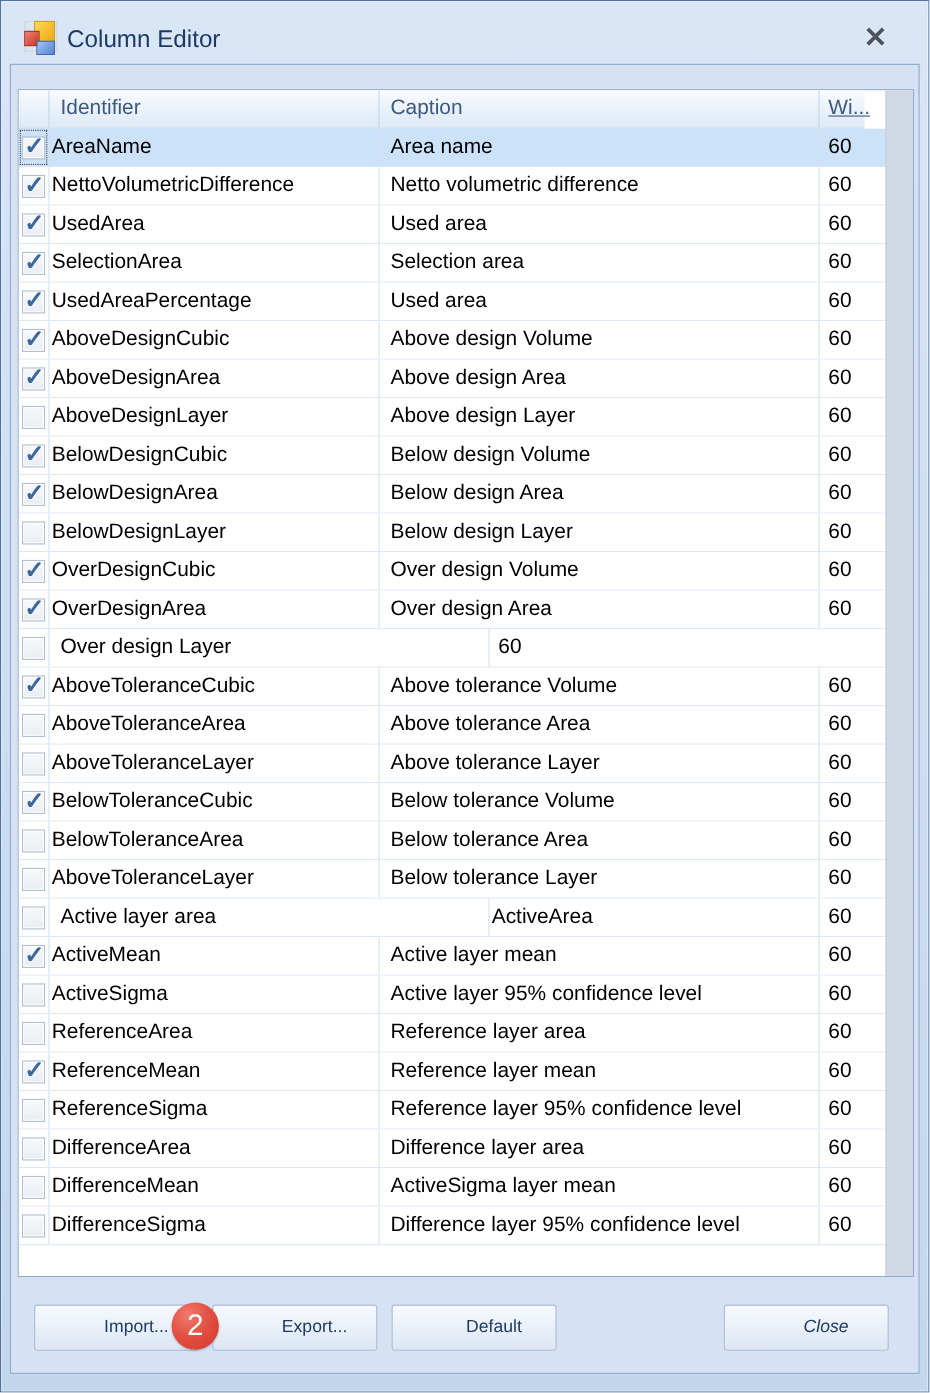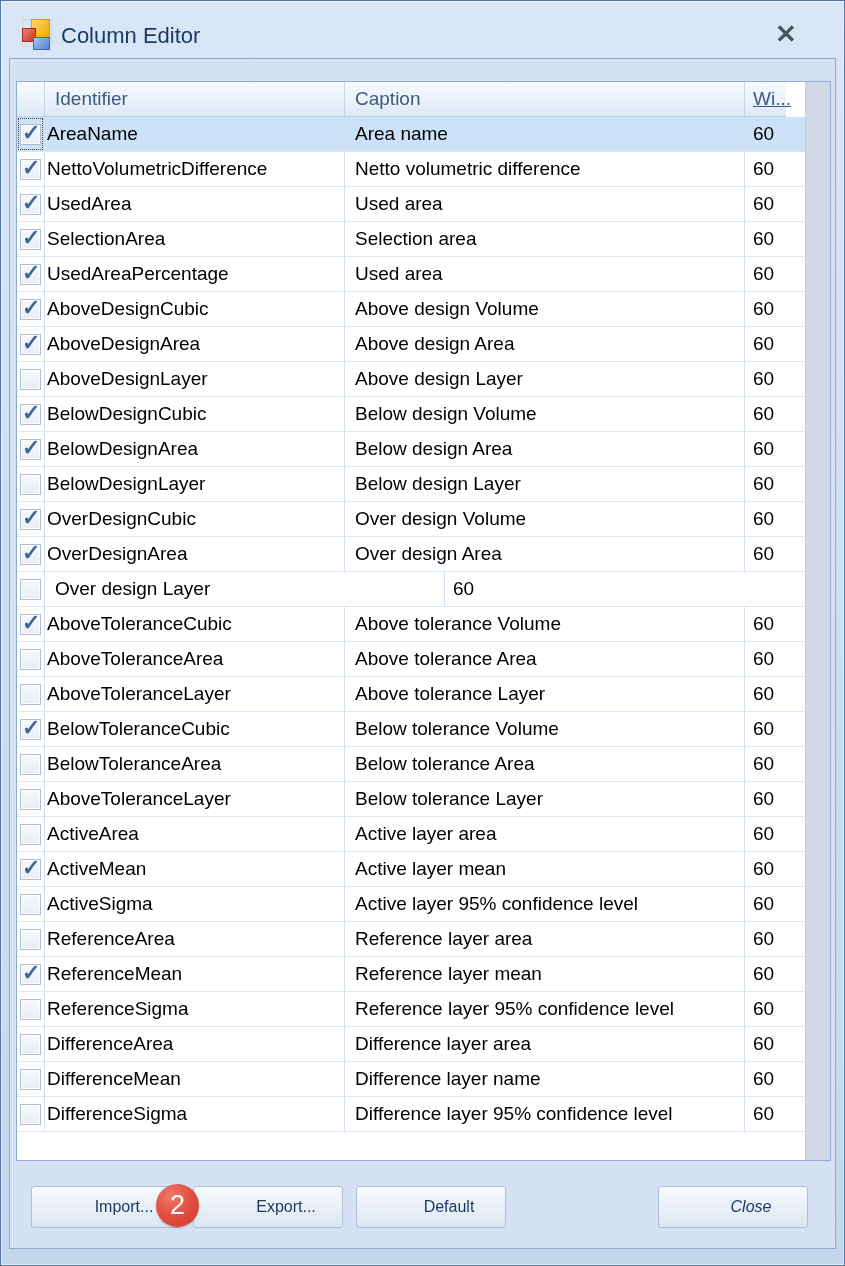--- a/index.html
+++ b/index.html
@@ -5,21 +5,21 @@
   html,body{margin:0;padding:0;background:#eef2f7;}
   .window{
     position:relative;width:845px;height:1266px;box-sizing:border-box;
     background:linear-gradient(180deg,#d9e6f6 0%,#cfdff2 40%,#c3d7ec 100%);
     border:1px solid #50749f;
     box-shadow:inset 0 0 0 1px rgba(255,255,255,.55);
     font-family:"Liberation Sans",sans-serif;
     overflow:hidden;
   }
   
-  .titlebar{position:absolute;left:0;top:0;right:16px;height:57px;}
+  .titlebar{position:absolute;left:0;top:0;right:6px;height:57px;}
   .app-icon{position:absolute;left:21px;top:18px;width:30px;height:28px;}
   .app-icon .frame{position:absolute;left:0;top:0;right:0;bottom:0;border:1px solid #d9cfc2;opacity:.7;}
   .app-icon .sq-yellow{position:absolute;left:9px;top:0;width:17px;height:17px;background:linear-gradient(135deg,#ffd75e,#efa90c);border:1px solid #c9a01d;}
   .app-icon .sq-red{position:absolute;left:0px;top:9px;width:12px;height:12px;background:linear-gradient(135deg,#f08073,#c63526);border:1px solid #9d2d1f;}
   .app-icon .sq-blue{position:absolute;left:11px;top:18px;width:15px;height:11px;background:linear-gradient(135deg,#a3c6f2,#5083d3);border:1px solid #3d68ab;}
   .title-text{position:absolute;left:60px;top:22px;font-size:22px;color:#1d3a63;}
   .win-close{position:absolute;right:29px;top:20px;width:26px;height:26px;
     color:#4b545f;font-size:26px;font-weight:bold;line-height:26px;text-align:center;
     text-shadow:0 1px 0 rgba(255,255,255,.8);cursor:pointer;}
   
@@ -290,22 +290,22 @@
     <div class="cell cell-id col-id">AboveToleranceLayer</div>
     <div class="cell cell-caption col-caption">Below tolerance Layer</div>
     <div class="cell cell-width col-width" style="border-right:none;">60</div>
   </div>
           <div class="grow">
     <div class="cell cell-check col-check">
       <span class="checkbox">
                 <span class="mark"></span>
               </span>
     </div>
+    <div class="cell cell-caption col-caption">Active layer area</div>
     <div class="cell cell-id col-id">ActiveArea</div>
-    <div class="cell cell-caption col-caption">Active layer area</div>
     <div class="cell cell-width col-width" style="border-right:none;">60</div>
   </div>
           <div class="grow">
     <div class="cell cell-check col-check">
       <span class="checkbox">
                 <span class="mark">✓</span>
               </span>
     </div>
     <div class="cell cell-id col-id">ActiveMean</div>
     <div class="cell cell-caption col-caption">Active layer mean</div>
@@ -361,21 +361,21 @@
     <div class="cell cell-caption col-caption">Difference layer area</div>
     <div class="cell cell-width col-width" style="border-right:none;">60</div>
   </div>
           <div class="grow">
     <div class="cell cell-check col-check">
       <span class="checkbox">
                 <span class="mark"></span>
               </span>
     </div>
     <div class="cell cell-id col-id">DifferenceMean</div>
-    <div class="cell cell-caption col-caption">Difference layer name</div>
+    <div class="cell cell-caption col-caption">ActiveSigma layer mean</div>
     <div class="cell cell-width col-width" style="border-right:none;">60</div>
   </div>
           <div class="grow">
     <div class="cell cell-check col-check">
       <span class="checkbox">
                 <span class="mark"></span>
               </span>
     </div>
     <div class="cell cell-id col-id">DifferenceSigma</div>
     <div class="cell cell-caption col-caption">Difference layer 95% confidence level</div>

